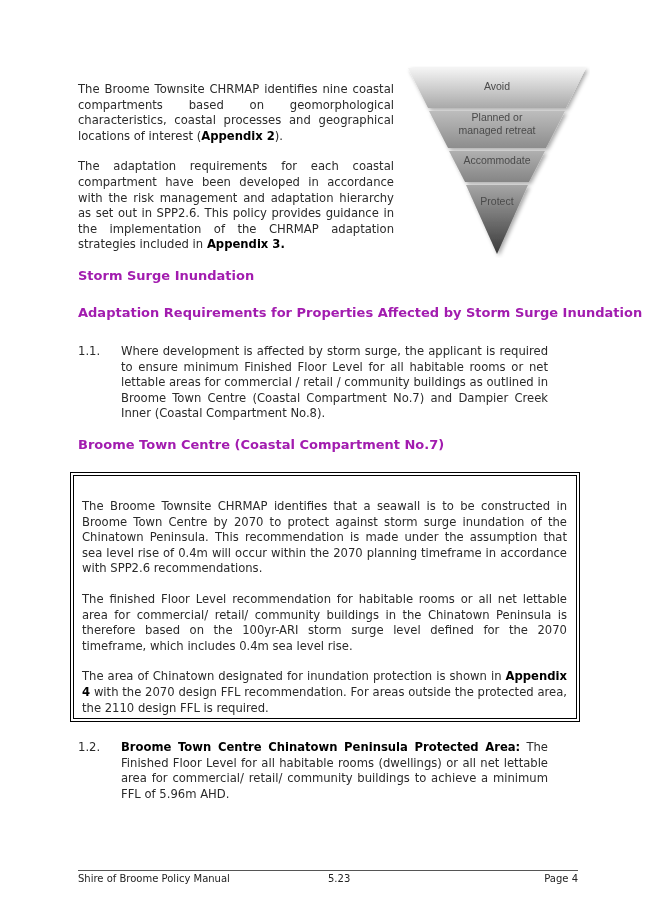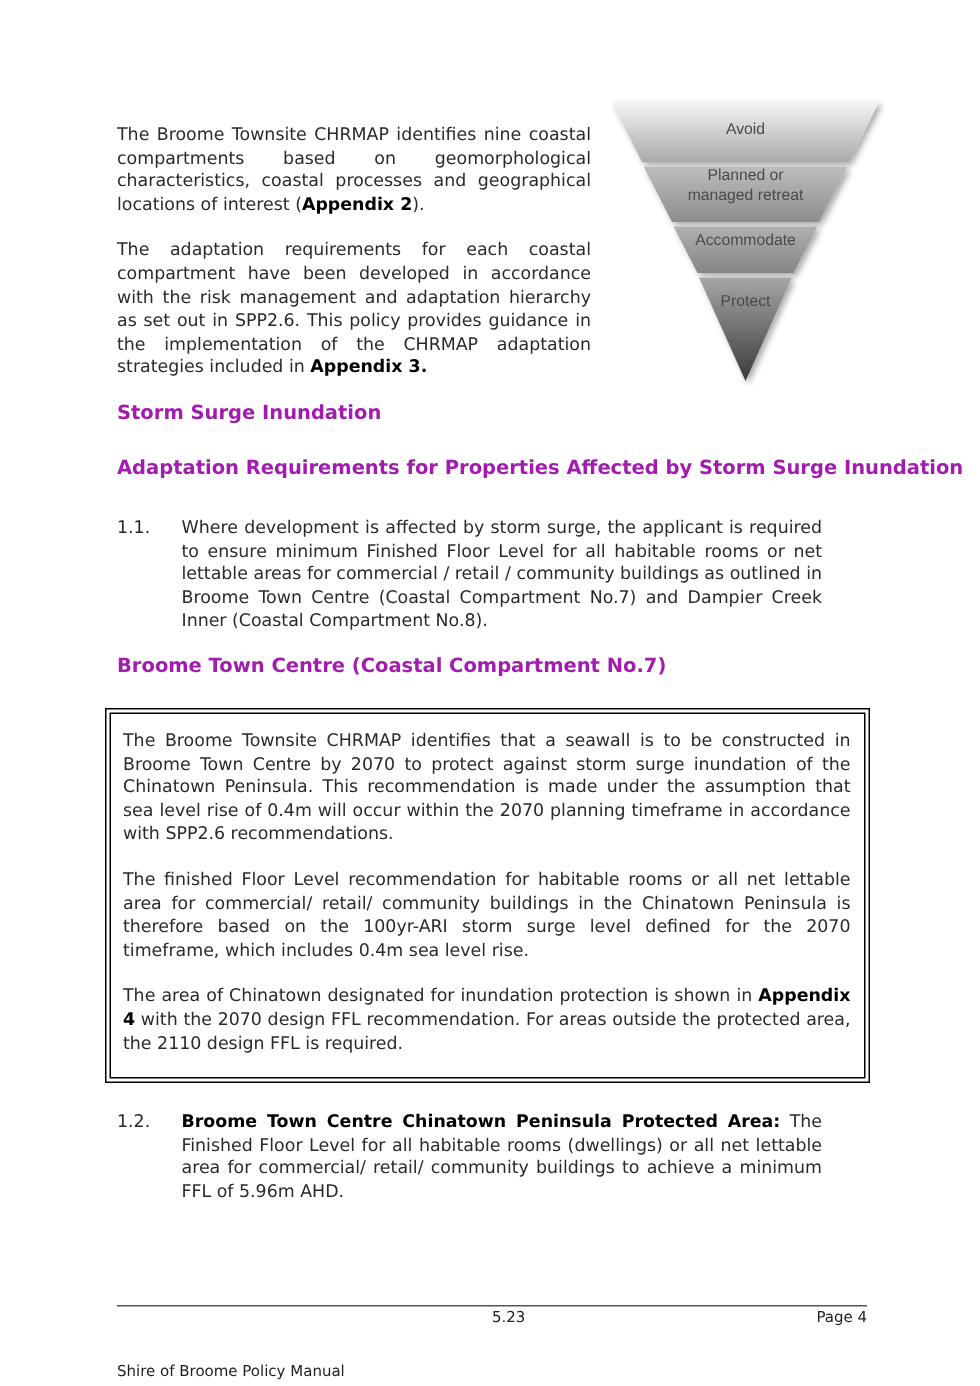--- a/index.html
+++ b/index.html
@@ -42,32 +42,32 @@
   }
   .item .num { position: absolute; left: 0; top: 0; width: 40px; }
   .item .text { margin-left: 43px; text-align: justify; }
   .item-1 { top: 344px; }
   .item-2 { top: 740px; }
 
   .box {
     position: absolute; left: 70px; top: 472px; width: 510px; height: 250px;
     border: 3px double #000;
     border-width: 4px;
-    padding: 10px 9px 0 8px;
+    padding: 23px 9px 0 8px;
     font-size: 11.6px; line-height: 15.6px; text-align: justify;
   }
   .box p { margin-bottom: 15px; }
 
   .footer {
     position: absolute; left: 78px; top: 870px; width: 500px;
     border-top: 1px solid #555;
     font-size: 10px; color: #222;
     padding-top: 1px; height: 16px;
   }
-  .footer .left { position: absolute; left: 0; top: 2px; margin-top: 36px; }
+  .footer .left { position: absolute; left: 0; top: 2px; }
   .footer .center { position: absolute; left: 234px; top: 2px; margin-left: 16px; }
   .footer .right { position: absolute; right: 0; top: 2px; }
 </style>
 </head>
 <body>
 
 <div class="page">
 
   <div class="intro">
     <p><span>The Broome Townsite CHRMAP identifies nine coastal compartments based on geomorphological characteristics, coastal processes and geographical locations of interest (</span><b>Appendix 2</b><span>).</span></p>

